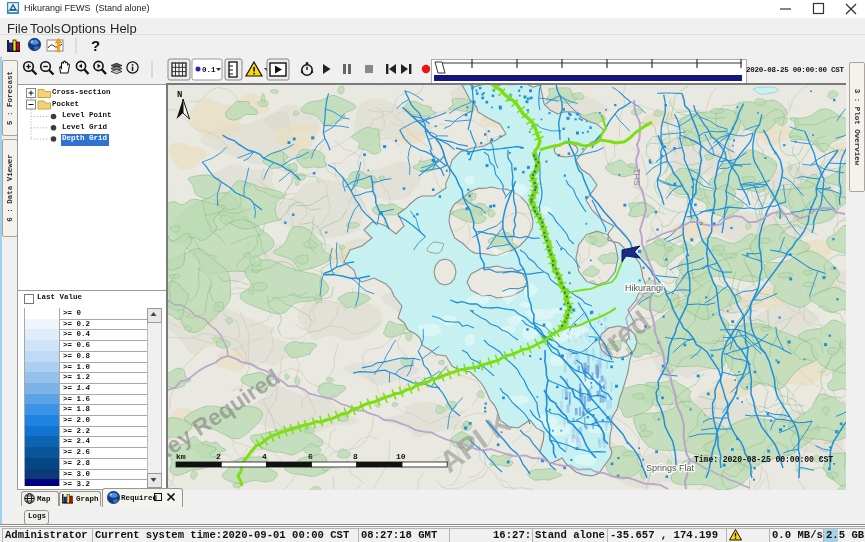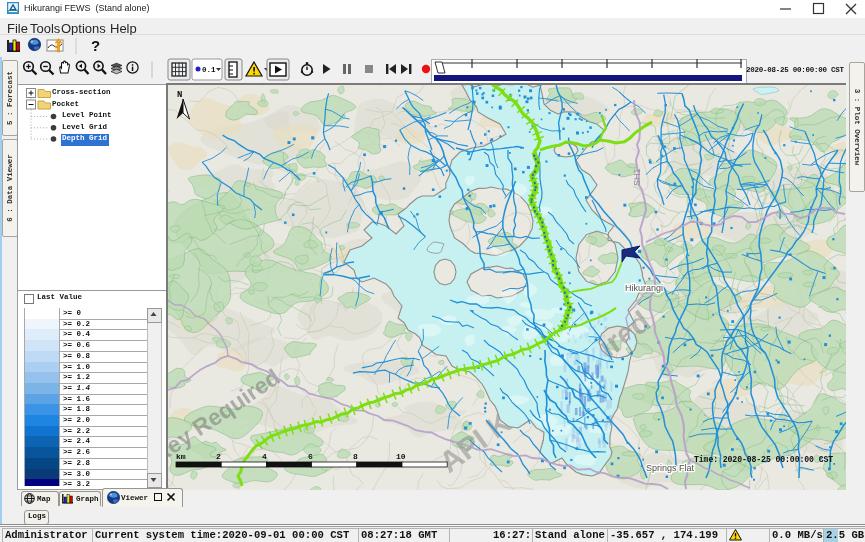--- a/index.html
+++ b/index.html
@@ -1755,21 +1755,21 @@
 </svg>
 <div class="abs fews" style="left:76px;top:495px;font-size:7.5px;">Graph</div>
 
 <div class="btab" style="left:102px;top:488px;width:79px;height:18px;background:#f5f3ee;"></div>
 <svg class="abs" style="left:107px;top:491px" width="13" height="13">
   <circle cx="6.5" cy="6.5" r="6.2" fill="#123a85" stroke="#0a1f4a" stroke-width="0.5"></circle>
   <path d="M1.5 4 Q4 1.2 8 1.8 Q11 3 10.5 5.5 Q8 7.5 5 6.5 Q2.5 6 1.5 4Z" fill="#4f8fd8"></path>
   <path d="M6 9 Q9 7.5 11.5 9 Q10.5 11.8 7.5 12.2 Q5.5 11 6 9Z" fill="#3a6fbe"></path>
   <circle cx="4" cy="3.5" r="1" fill="#cfe2f5" opacity="0.8"></circle>
 </svg>
-<div class="abs fews" style="left:121px;top:494px;font-size:7.5px;">Viewer</div>
+<div class="abs fews" style="left:121px;top:494px;font-size:7.5px;">Required</div>
 <div class="abs" style="left:154px;top:493px;width:6px;height:6px;border:1.5px solid #111;"></div>
 <svg class="abs" style="left:166px;top:492px" width="10" height="10">
     <path d="M1.5 1.5 L8.5 8.5 M8.5 1.5 L1.5 8.5" stroke="#111" stroke-width="1.7"></path>
   </svg>
 
 <div class="abs" style="left:24px;top:510px;width:23px;height:13px;background:#f2f0ea;border:1px solid #9a968e;border-radius:3px;"></div>
 <div class="abs fews" style="left:28px;top:512px;font-size:7.5px;">Logs</div>
 
 <div class="abs" style="left:0;top:524px;width:865px;height:1px;background:#8a8a8a;"></div>
 <div class="abs" style="left:0;top:525px;width:865px;height:1px;background:#ffffff;"></div>

